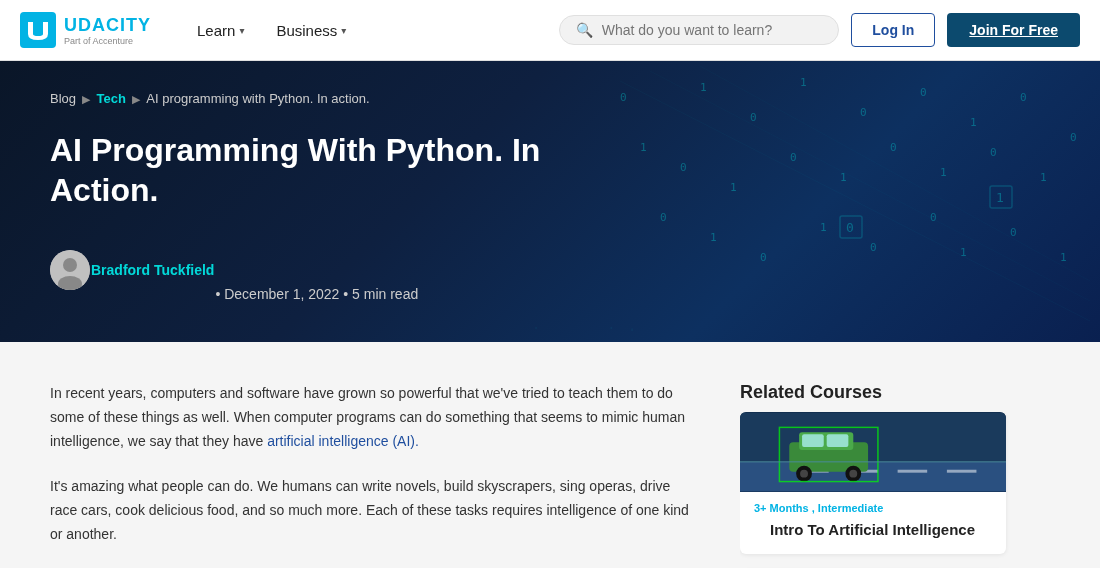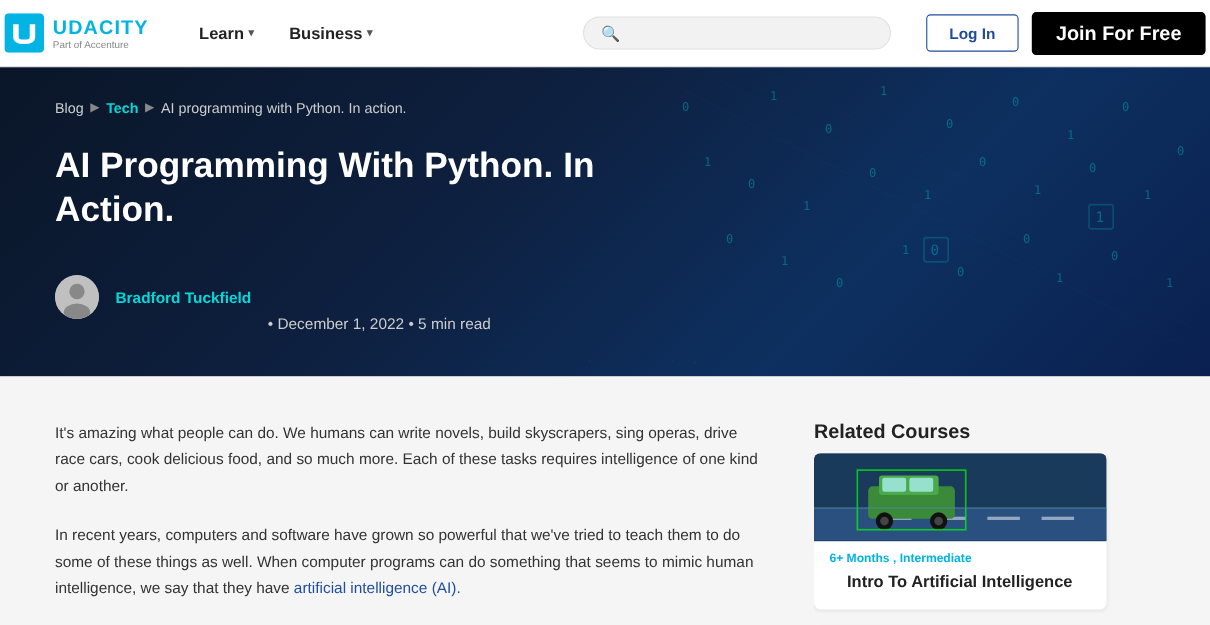--- a/index.html
+++ b/index.html
@@ -4,21 +4,21 @@
   <style>
     * { margin: 0; padding: 0; box-sizing: border-box; }
     body { font-family: Arial, sans-serif; font-size: 14px; background: #f5f5f5; width: 1100px; overflow-x: hidden; }
 
     
     .navbar {
       display: flex;
       align-items: center;
       background: #fff;
       height: 61px;
-      padding: 0 4px;
+      padding: 0 20px;
       border-bottom: 1px solid #e0e0e0;
       position: relative;
       z-index: 10;
     }
     .logo-area {
       display: flex;
       align-items: center;
       margin-right: 30px;
     }
     .logo-icon {
@@ -46,21 +46,21 @@
       gap: 0;
     }
     .nav-item {
       display: flex;
       align-items: center;
       padding: 0 16px;
       height: 61px;
       cursor: pointer;
       font-size: 15px;
       color: #222;
-      font-weight: 700;
+      font-weight: 400;
       text-decoration: none;
       justify-content: flex-end;
     }
     .nav-chevron {
       margin-left: 4px;
       font-size: 10px;
       color: #555;
     }
     .search-bar {
       display: flex;
@@ -82,41 +82,42 @@
       background: transparent;
       outline: none;
       font-size: 14px;
       color: #555;
       width: 100%;
     }
     .nav-buttons {
       display: flex;
       align-items: center;
       gap: 12px;
-      margin-left: 32px;
+      margin-left: 12px;
     }
     .btn-login {
       border: 1.5px solid #1f4e9e;
       background: #fff;
       color: #1f4e9e;
       padding: 8px 20px;
       border-radius: 4px;
       cursor: pointer;
       font-size: 14px;
       font-weight: 600;
     }
     .btn-join {
-      background: #000000;
+      background: #0c4a6e;
       color: #fff;
       border: none;
       padding: 9px 22px;
       border-radius: 4px;
       cursor: pointer;
-      font-size: 18px;
+      font-size: 14px;
       font-weight: 700;
+      text-decoration: underline;
     }
 
     
     .hero {
       position: relative;
       background: linear-gradient(135deg, #0a1628 0%, #0e2040 40%, #0d3060 70%, #0a2050 100%);
       min-height: 270px;
       padding: 30px 50px 40px 50px;
       overflow: hidden;
     }
@@ -125,21 +126,21 @@
       top: 0; left: 0; right: 0; bottom: 0;
       overflow: hidden;
       z-index: 0;
     }
     .hero-content {
       position: relative;
       z-index: 1;
     }
     .breadcrumb {
       display: flex;
-      align-items: flex-start;
+      align-items: flex-end;
       gap: 6px;
       margin-bottom: 24px;
     }
     .breadcrumb-blog {
       color: #ccc;
       font-size: 13px;
       cursor: pointer;
     }
     .breadcrumb-arrow {
       color: #888;
@@ -159,21 +160,21 @@
       color: #fff;
       font-size: 32px;
       font-weight: 700;
       line-height: 1.25;
       max-width: 500px;
       margin-bottom: 28px;
     }
     .author-row {
       display: flex;
       align-items: center;
-      gap: 15px;
+      gap: 1px;
     }
     .author-avatar {
       width: 40px;
       height: 40px;
       border-radius: 50%;
       background: #bbb;
       display: flex;
       align-items: center;
       justify-content: center;
       overflow: hidden;
@@ -293,20 +294,21 @@
       <span class="nav-chevron">▾</span>
     </a>
     <a class="nav-item">
       <span>Business</span>
       <span class="nav-chevron">▾</span>
     </a>
   </div>
 
   <div class="search-bar">
     <span class="search-icon-svg">🔍</span>
+    <input class="search-input" type="text" placeholder="What do you want to learn?" style="">
   </div>
 
   <div class="nav-buttons">
     <button class="btn-login">Log In</button>
     <button class="btn-join">Join For Free</button>
   </div>
 </nav>
 
 <section class="hero">
 
@@ -376,24 +378,24 @@
       </div>
       <span class="author-name">Bradford Tuckfield</span>
       <span class="author-meta">• December 1, 2022 • 5 min read</span>
     </div>
   </div>
 </section>
 
 <div class="main-content">
 
   <article class="article-body">
-    <p class="article-para">It's amazing what people can do. We humans can write novels, build skyscrapers, sing operas, drive race cars, cook delicious food, and so much more. Each of these tasks requires intelligence of one kind or another.</p>
     <p class="article-para">
       In recent years, computers and software have grown so powerful that we've tried to teach them to do some of these things as well. When computer programs can do something that seems to mimic human intelligence, we say that they have <a href="#" class="article-link">artificial intelligence (AI).</a>
     </p>
+    <p class="article-para">It's amazing what people can do. We humans can write novels, build skyscrapers, sing operas, drive race cars, cook delicious food, and so much more. Each of these tasks requires intelligence of one kind or another.</p>
     <p class="article-para">
       In this article, we'll discuss a task that requires intelligence: determining whether a mushroom is edible or poisonous. We'll introduce an AI method that can help us, and we'll go over some  code that implements the AI method.
     </p>
   </article>
 
   <aside class="sidebar">
     <h2 class="sidebar-title">Related Courses</h2>
     <div class="sidebar-scroll">
 
       <div class="course-card">
@@ -418,21 +420,21 @@
             <circle cx="65" cy="62" r="4" fill="#444"></circle>
             <circle cx="115" cy="62" r="8" fill="#111"></circle>
             <circle cx="115" cy="62" r="4" fill="#444"></circle>
 
             <rect x="40" y="15" width="100" height="55" fill="none" stroke="#00ff00" stroke-width="1.5" opacity="0.7"></rect>
 
             <line x1="0" y1="50" x2="270" y2="50" stroke="#4a8a9a" stroke-width="1"></line>
           </svg>
         </div>
         <div class="course-card-body">
-          <div class="course-badge">6+ Months , Intermediate</div>
+          <div class="course-badge">3+ Months , Intermediate</div>
           <div class="course-title">Intro To Artificial Intelligence</div>
         </div>
       </div>
 
       <div class="course-card">
         <div class="course-card-img">
           <svg class="car-img-svg" viewBox="0 0 270 80">
             <rect width="270" height="80" fill="#0e2040"></rect>
 
             <circle cx="60" cy="40" r="25" fill="none" stroke="#02d9d9" stroke-width="1.5" opacity="0.6"></circle>

